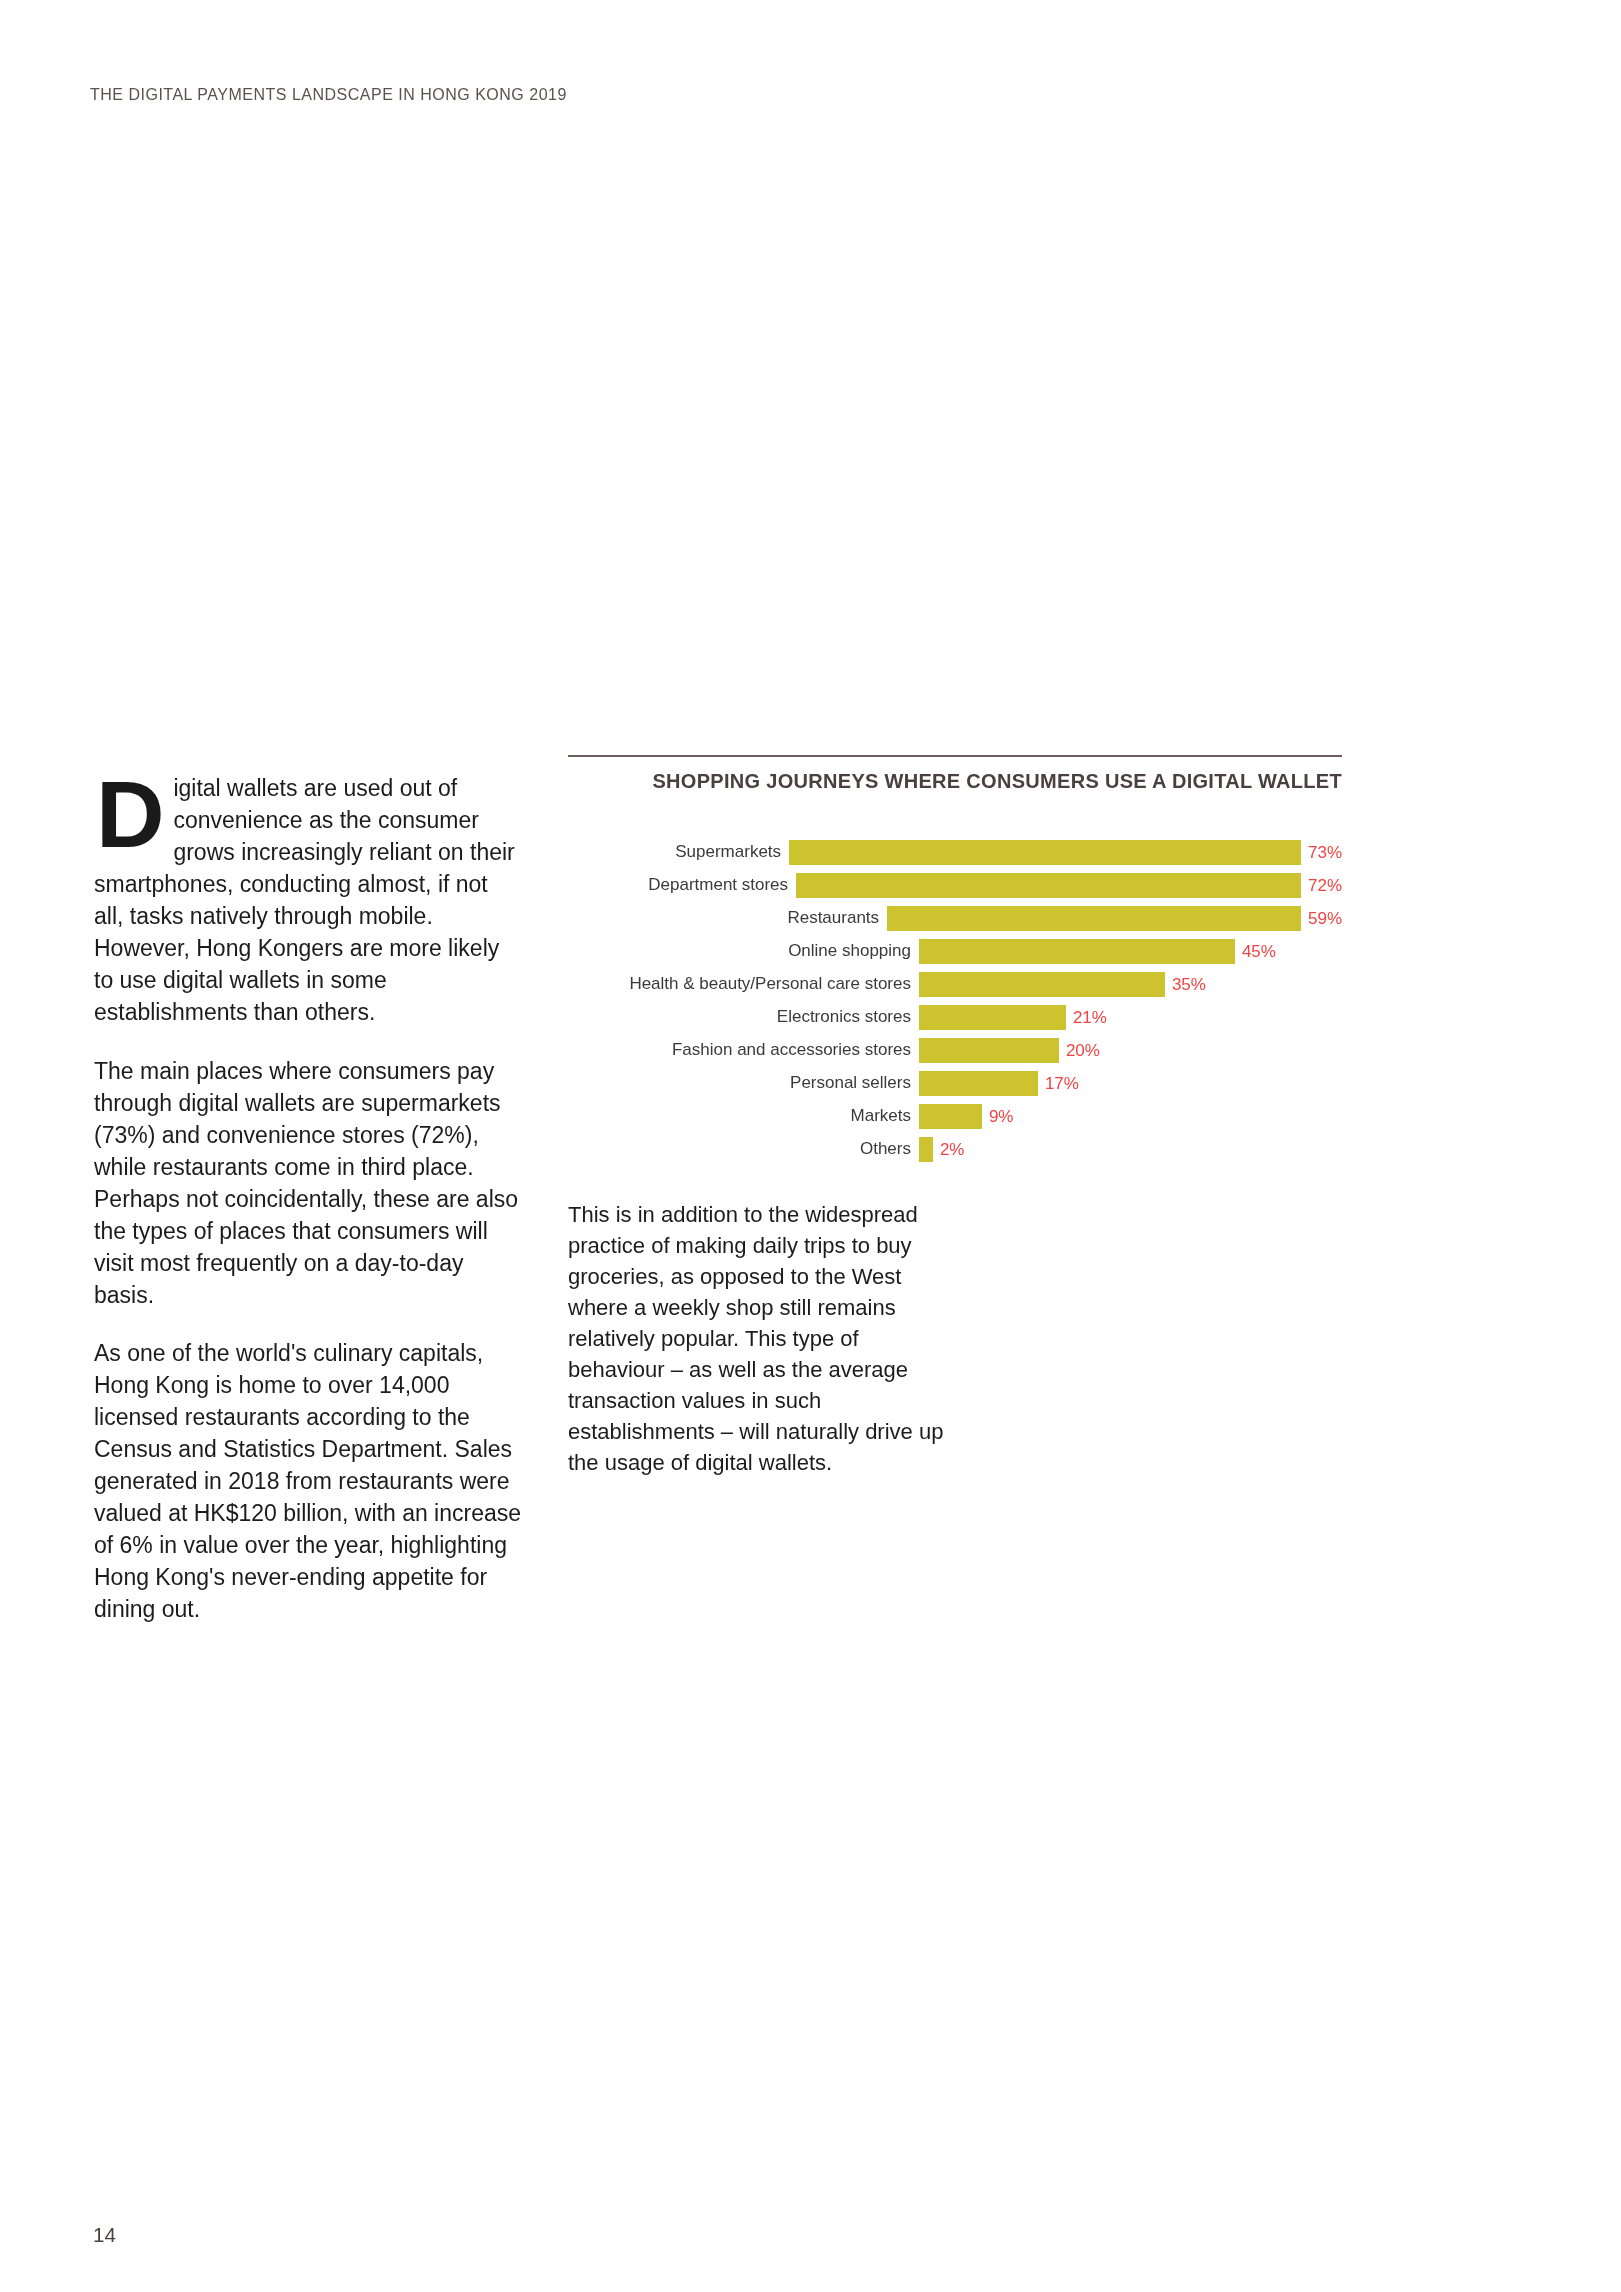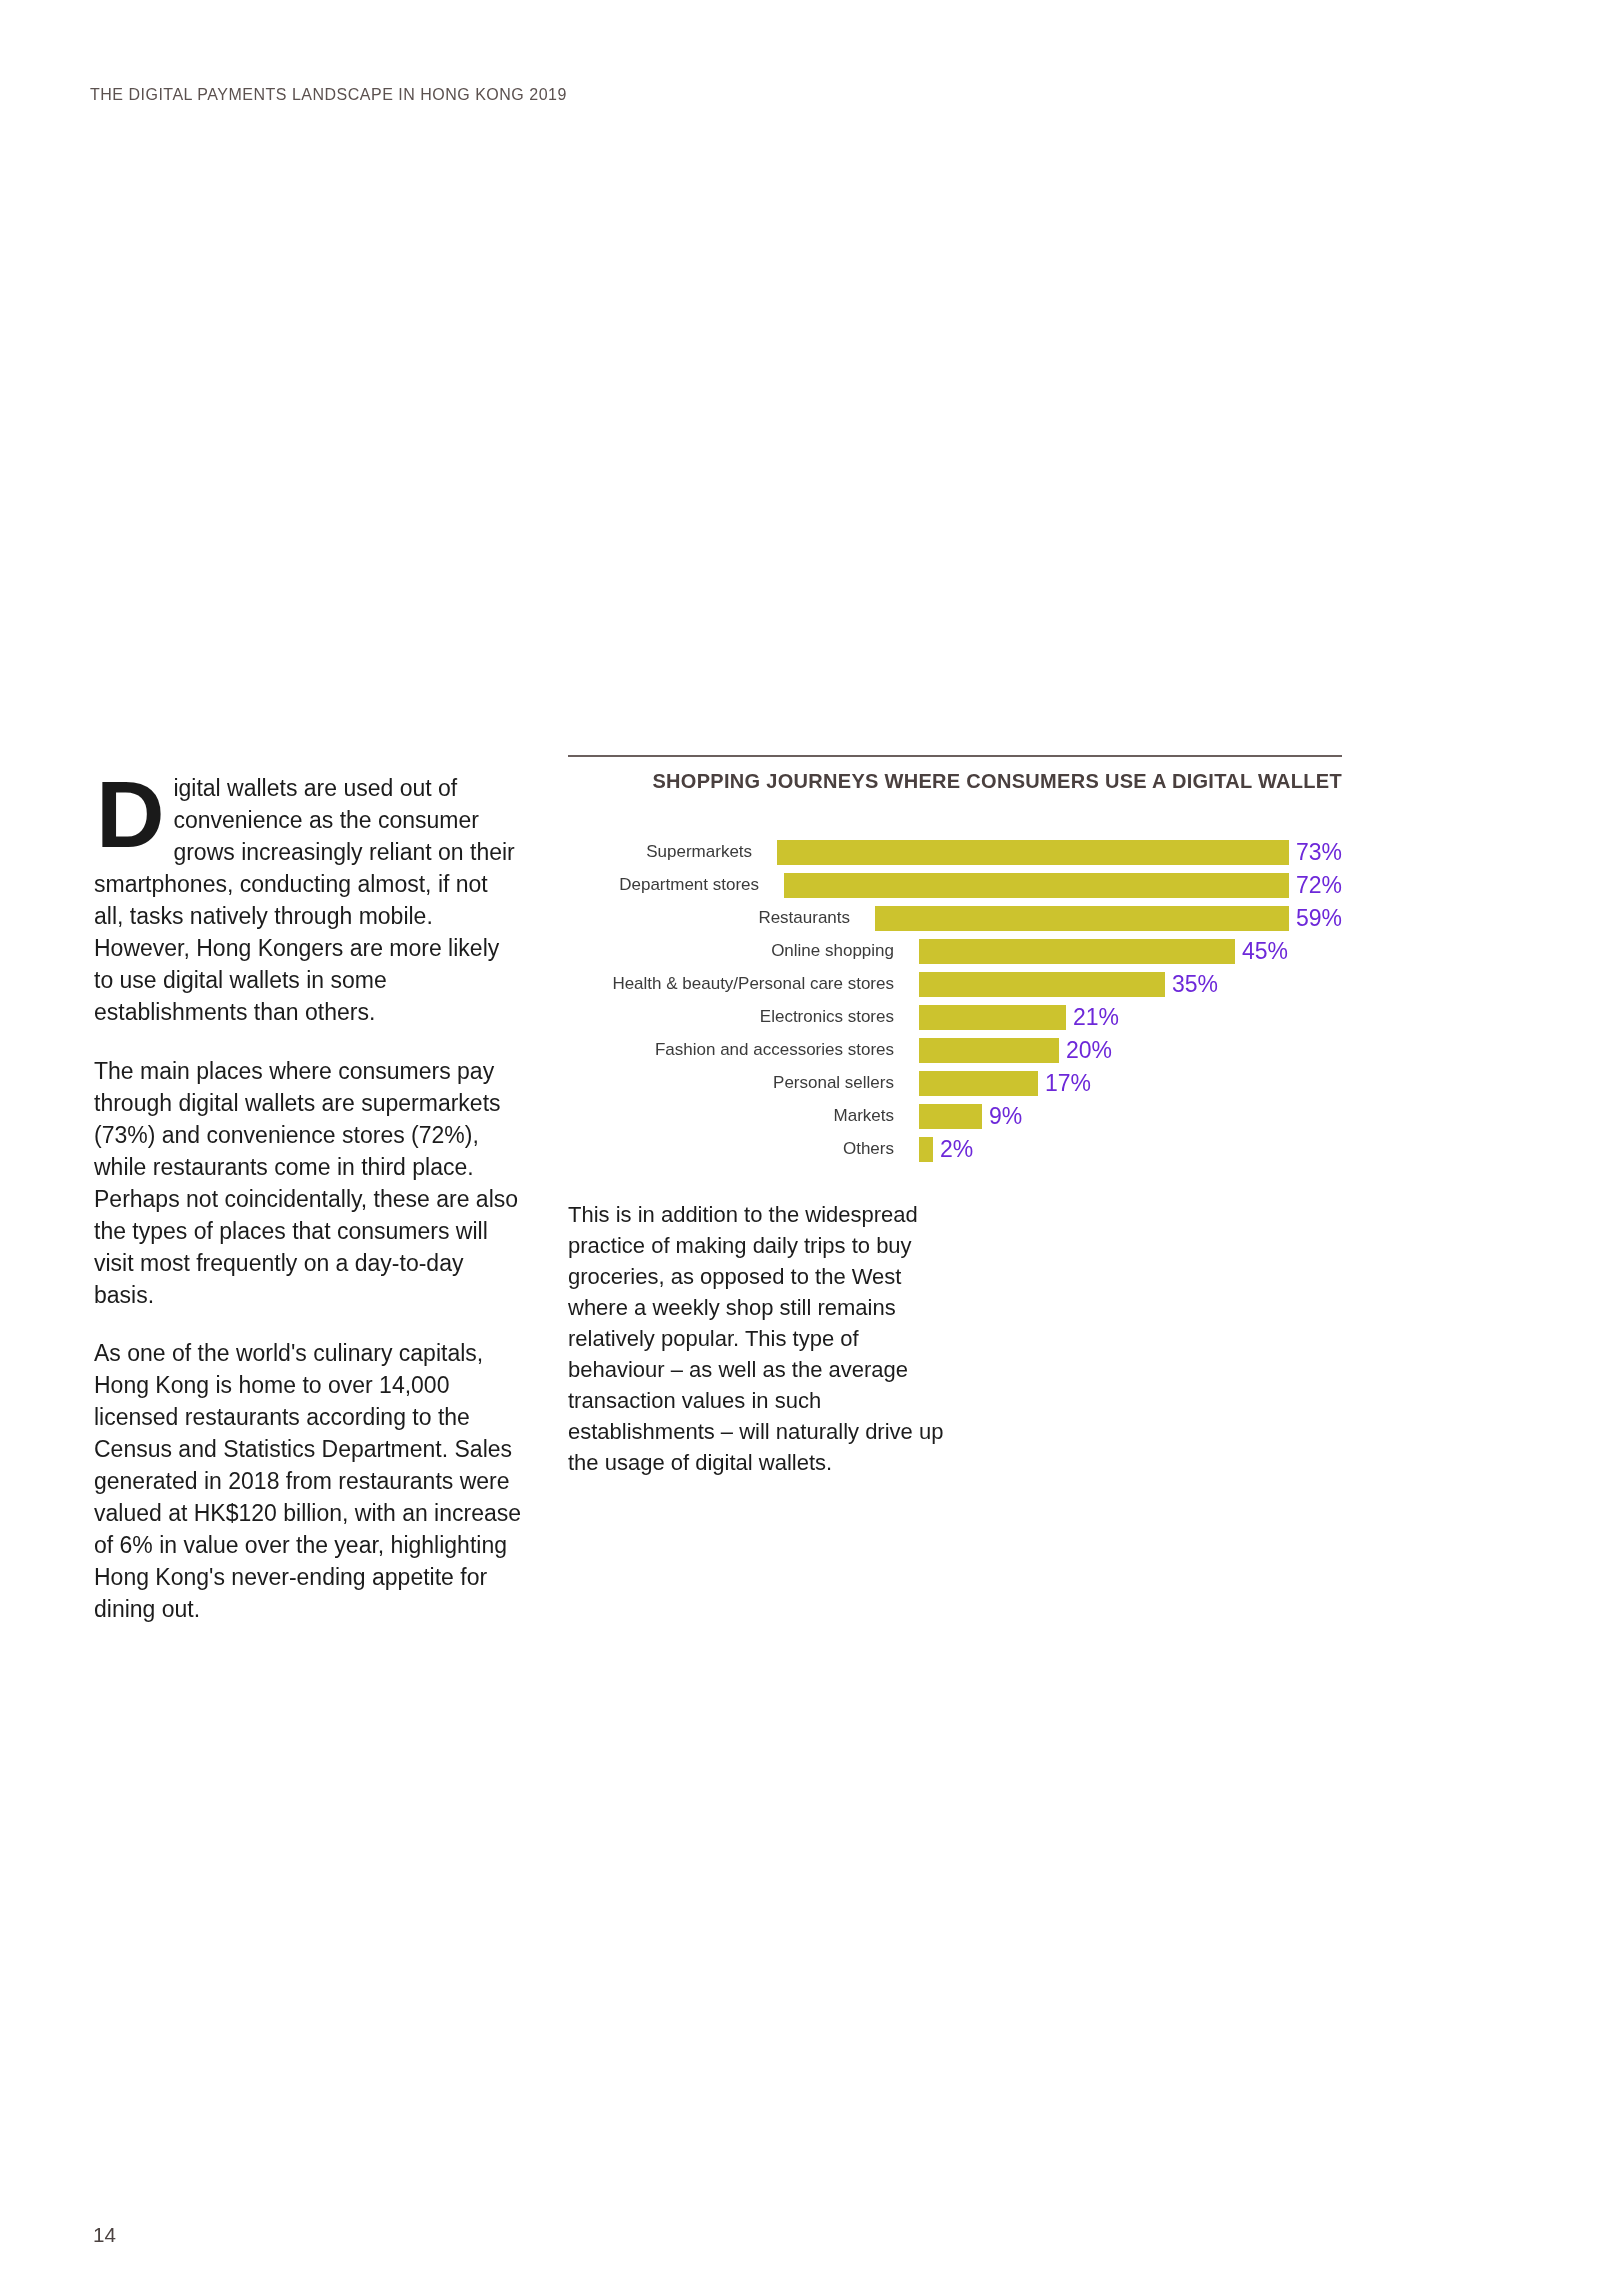--- a/index.html
+++ b/index.html
@@ -92,40 +92,40 @@
   }
   .chart-row {
     display: flex;
     align-items: center;
     height: 33px;
     margin-bottom: 0px;
   }
   .chart-label {
     width: 351px;
     text-align: right;
-    padding-right: 25px;
+    padding-right: 8px;
     font-size: 17px;
     color: #3b3b3b;
     line-height: 1.1;
     white-space: nowrap;
     box-sizing: border-box;
   }
   .bar-wrap {
     display: flex;
     align-items: center;
     flex: 1 1 auto;
     height: 100%;
   }
   .bar {
     height: 25.5px;
     background: #ccc32e;
   }
   .bar-value {
-    font-size: 23px;
-    color: #6d28d9;
+    font-size: 17px;
+    color: #ef4444;
     margin-left: 6.9px;
     white-space: nowrap;
   }
 
   .right-body {
     margin-top: 33px;
     width: 392px;
   }
   .right-body .body-para {
     font-size: 22px;

